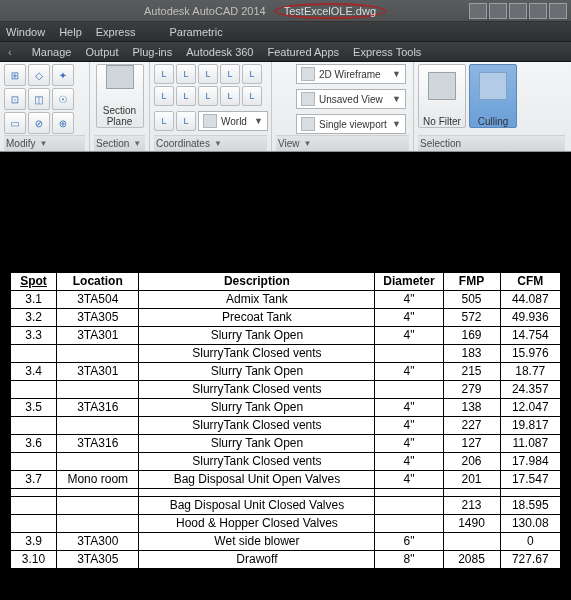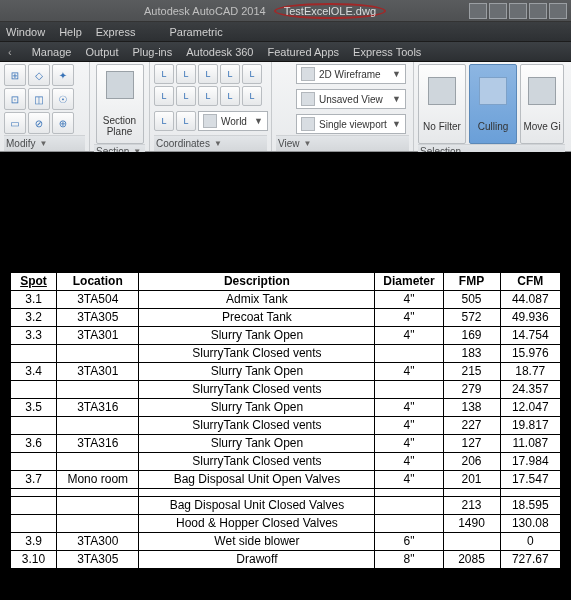--- a/index.html
+++ b/index.html
@@ -109,25 +109,25 @@
       width: 22px; height: 22px;
       background: linear-gradient(to bottom, #fdfdfd, #e6e8ea);
       border: 1px solid #b9bdc1;
       border-radius: 2px;
       display: flex; align-items: center; justify-content: center;
       color: #3a74b8;
       font-size: 10px;
     }
     .tool-btn.sm { width: 20px; height: 20px; font-size:9px;}
     .big-btn {
-      width: 48px; height: 80px;
+      width: 48px; height: 64px;
       background: linear-gradient(to bottom, #fdfdfd, #e6e8ea);
       border: 1px solid #b9bdc1;
       border-radius: 2px;
-      display: flex; flex-direction: column; align-items: center; justify-content: center;
+      display: flex; flex-direction: column; align-items: center; justify-content: flex-end;
       gap: 16px;
       font-size: 10px; color: #333;
     }
     .big-btn.active {
       background: linear-gradient(to bottom, #8db6e2, #6a9fd8);
       border-color: #5a88b8;
     }
     .big-btn .bicon {
       width: 28px; height: 28px; background: #cfd6dc;
       border: 1px solid #9aa1a7;
@@ -327,24 +327,20 @@
 
   <div class="ribbon-group" style="width:155px; border-right:none;">
     <div class="ribbon-group-body" style="justify-content:flex-start;">
       <div class="big-btn">
         <div class="bicon"></div>
         <span>No Filter</span>
       </div>
       <div class="big-btn active">
         <div class="bicon"></div>
         <span>Culling</span>
-      </div>
-      <div class="big-btn" style="width:44px;">
-        <div class="bicon"></div>
-        <span>Move Gi</span>
       </div>
     </div>
     <div class="ribbon-group-label">
       <span>Selection</span>
     </div>
   </div>
 
 </div>
 
 <div class="workspace">

